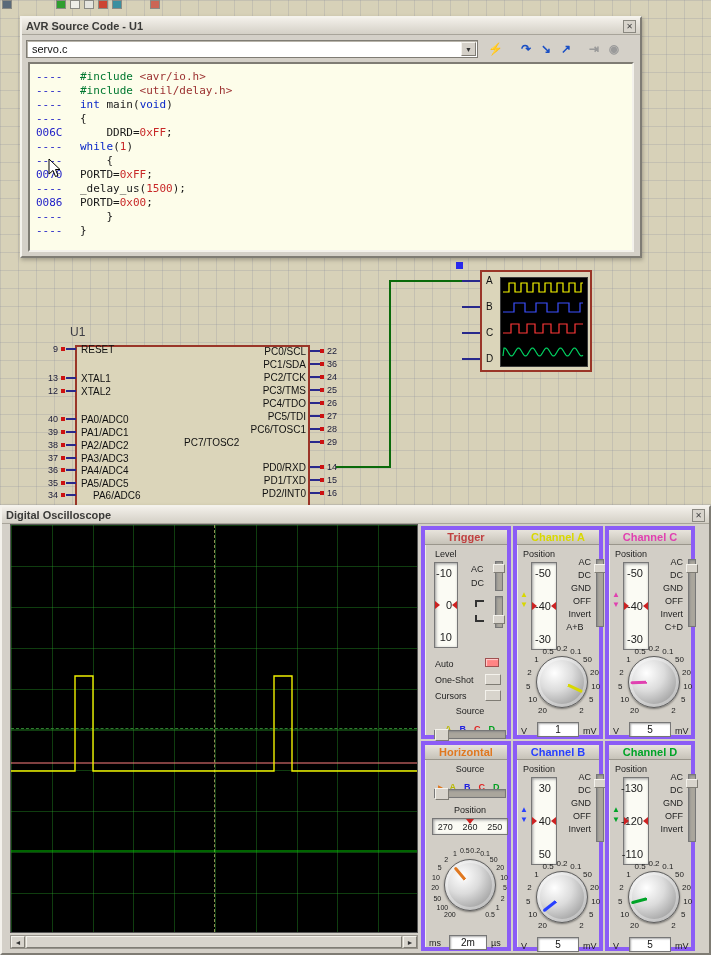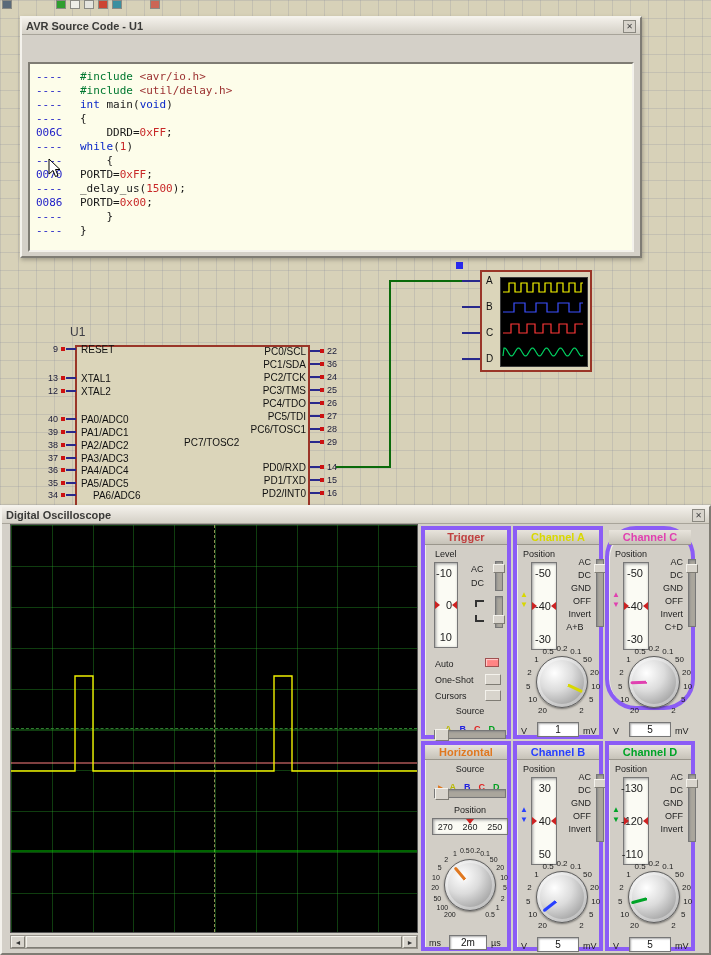--- a/index.html
+++ b/index.html
@@ -208,20 +208,34 @@
       <span class="pin-name" style="left: 486px; top: 327px;">C</span>
       <div class="pin-stub" style="left: 462px; top: 358px; width: 18px;"></div>
       <span class="pin-name" style="left: 486px; top: 353px;">D</span>
     </div>
 
   <div id="src-win" class="window">
     <div class="titlebar">
       <span class="title">AVR Source Code - U1</span>
       <span class="closebox">✕</span>
     </div>
+    <div class="srcbar">
+      <div class="combo">
+        <span>servo.c</span>
+        <span class="combo-arrow">▼</span>
+      </div>
+      <div class="dbg-wrap">
+          <div class="dbg-btn" style="color: rgb(204, 34, 0);">⚡</div>
+          <div class="dbg-btn" style="color: rgb(26, 79, 196);">↷</div>
+          <div class="dbg-btn" style="color: rgb(26, 79, 196);">↘</div>
+          <div class="dbg-btn" style="color: rgb(26, 79, 196);">↗</div>
+          <div class="dbg-btn" style="color: rgb(154, 154, 154);">⇥</div>
+          <div class="dbg-btn" style="color: rgb(154, 154, 154);">◉</div>
+        </div>
+    </div>
     <div class="code-area">
       <div>
           <div class="code-line"><span class="code-addr">----</span><span class="c-dir">#include </span><span class="c-str">&lt;avr/io.h&gt;</span></div>
           <div class="code-line"><span class="code-addr">----</span><span class="c-dir">#include </span><span class="c-str">&lt;util/delay.h&gt;</span></div>
           <div class="code-line"><span class="code-addr">----</span><span class="c-kw">int </span><span class="c-pl">main(</span><span class="c-kw">void</span><span class="c-pl">)</span></div>
           <div class="code-line"><span class="code-addr">----</span><span class="c-pl">{</span></div>
           <div class="code-line"><span class="code-addr">006C</span><span class="c-pl">    DDRD=</span><span class="c-num">0xFF</span><span class="c-pl">;</span></div>
           <div class="code-line"><span class="code-addr">----</span><span class="c-kw">while</span><span class="c-pl">(</span><span class="c-num">1</span><span class="c-pl">)</span></div>
           <div class="code-line"><span class="code-addr">----</span><span class="c-pl">    {</span></div>
           <div class="code-line"><span class="code-addr">0070</span><span class="c-pl">PORTD=</span><span class="c-num">0xFF</span><span class="c-pl">;</span></div>
@@ -365,21 +379,21 @@
             <span class="knob-lb" style="left: 78.8px; top: 155.9px;">10</span>
             <span class="knob-lb" style="left: 74.2px; top: 169.4px;">5</span>
             <span class="knob-lb" style="left: 64.5px; top: 179.9px;">2</span>
             <div class="knob-face" style="left: 19px; top: 126px;"></div>
             <div class="knob-ptr" style="left: 43px; top: 129px; transform: rotate(115deg); background: linear-gradient(rgb(216, 216, 0) 0px, rgb(216, 216, 0) 16px, transparent 16px);"></div>
           </div>
           <div class="plabel" style="left: 4px; top: 196px;">V</div>
           <div class="vbox" style="left: 20px; top: 192px; width: 42px;">1</div>
           <div class="plabel" style="left: 66px; top: 196px;">mV</div>
         </div>
-        <div class="panel" style="left: 603px; top: 2px; height: 184px; border-radius: 31px;">
+        <div class="panel" style="left: 603px; top: 2px; height: 213px;">
           <div class="phead" style="color: rgb(224, 64, 176);">Channel C</div>
           <div class="plabel" style="left: 6px; top: 19px;">Position</div>
           <div class="vwheel" style="left: 14px; top: 32px; width: 26px; height: 88px;">
             <span class="vw-val">-50</span>
             <span class="vw-val">-40</span>
             <span class="vw-val">-30</span>
             <div class="wmark-l"></div>
             <div class="wmark-r"></div>
           </div>
           <div class="ch-arrows" style="left: 1px; top: 60px; color: rgb(224, 64, 176);">

